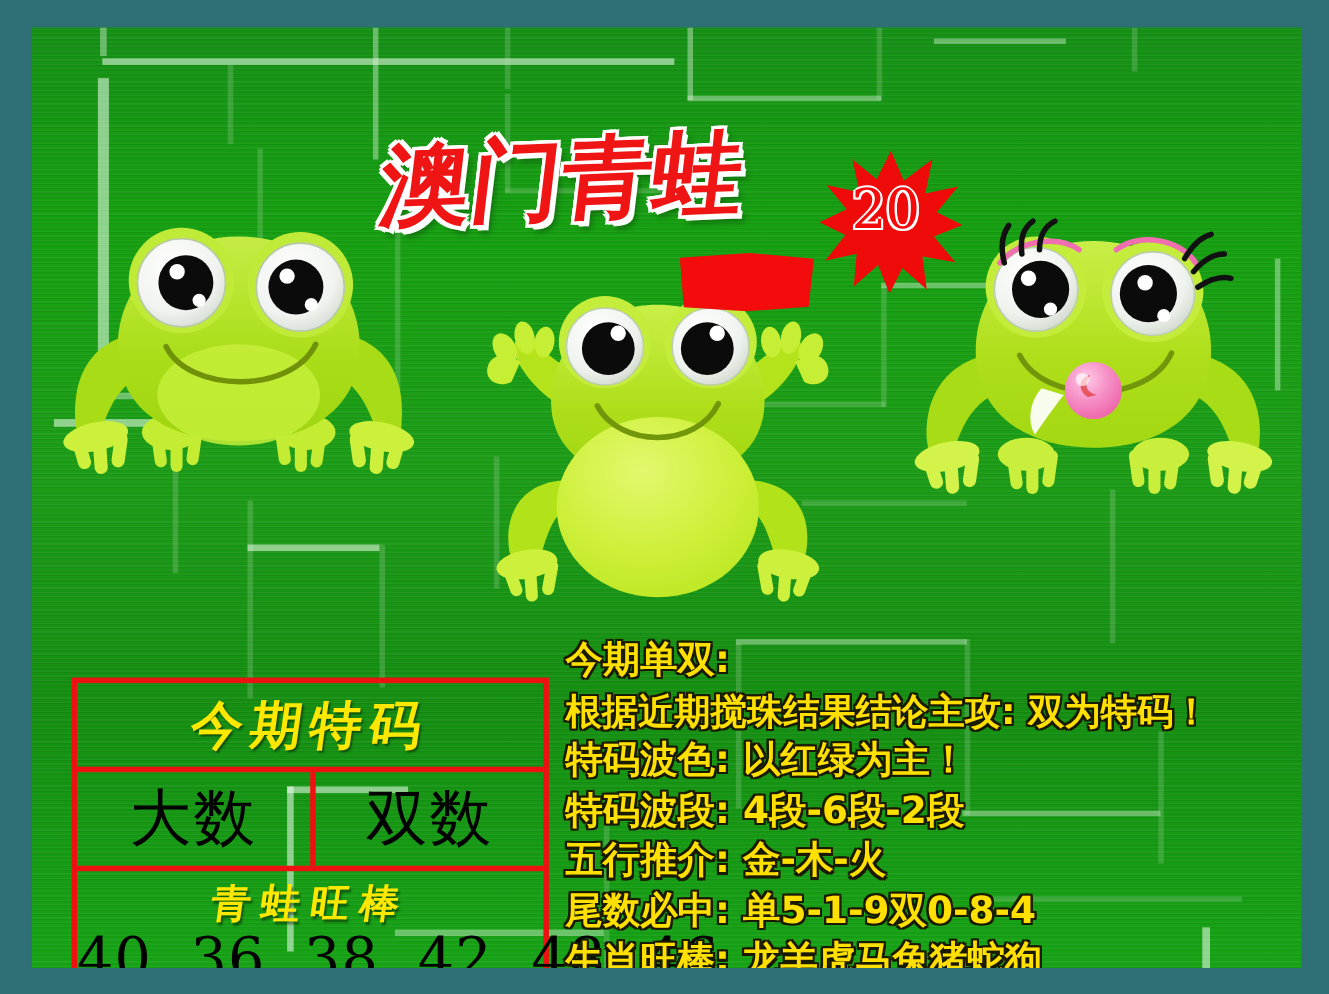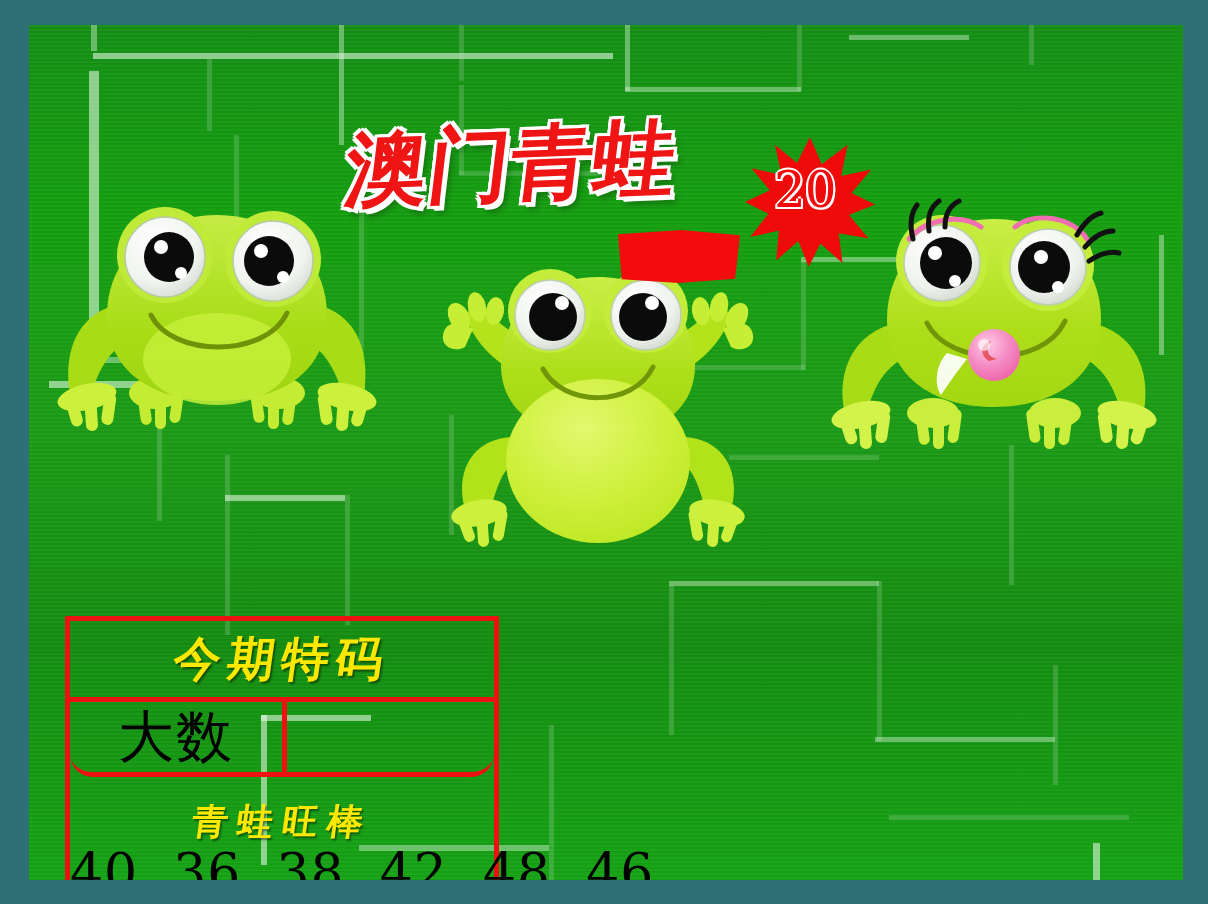--- a/index.html
+++ b/index.html
@@ -86,21 +86,21 @@
   .frog{position:absolute;z-index:4;}
   .frog svg{display:block;overflow:visible;}
 
   
   #tbl{
     position:absolute;left:36px;top:591px;width:434px;height:289px;
     border:5px solid #ee1111;box-sizing:border-box;z-index:8;
   }
   #tbl .row{position:absolute;left:0;width:100%;box-sizing:border-box;}
   #r1{top:0;height:81px;border-bottom:5px solid #ee1111;}
-  #r2{top:81px;height:75px;border-bottom:5px solid #ee1111;display:flex;border-radius:23px;}
+  #r2{top:81px;height:90px;border-bottom:5px solid #ee1111;display:flex;}
   #r2 .c{flex:1;display:flex;align-items:center;justify-content:center;}
   #r2 .c.left{border-right:5px solid #ee1111;flex:0 0 212px;}
   #r3{top:175px;bottom:0;height:109px;}
 
   .cellHead{
     width:100%;height:100%;display:flex;align-items:center;justify-content:center;
     font-family:"DejaVu Sans","Liberation Sans",sans-serif;
     font-weight:bold;font-size:47px;color:#ffe800;letter-spacing:7px;
     transform:skewX(-8deg);
     text-shadow:2px 2px 2px rgba(0,0,0,.45);
@@ -396,22 +396,34 @@
     <div id="ribbon"></div>
 
     <div id="tbl">
       <div class="row" id="r1">
         <div class="cellHead">今期特码</div>
       </div>
       <div class="row" id="r2">
         <div class="c left">
           <span class="cellBig">大数</span>
         </div>
+        <div class="c">
+          <span class="cellBig">双数</span>
+        </div>
       </div>
       <div class="row" id="r3">
         <div class="subHead">青蛙旺棒</div>
         <div class="numsRow">40. 36. 38. 42. 48. 46</div>
       </div>
     </div>
 
+    <div id="rtext">
+      <div class="ln">今期单双:</div>
+      <div class="ln sm">根据近期搅珠结果结论主攻: 双为特码！</div>
+      <div class="ln">特码波色: 以红绿为主！</div>
+      <div class="ln">特码波段: 4段-6段-2段</div>
+      <div class="ln">五行推介: 金-木-火</div>
+      <div class="ln">尾数必中: 单5-1-9双0-8-4</div>
+      <div class="ln">生肖旺棒: 龙羊虎马兔猪蛇狗</div>
+    </div>
 
   </div>
 </div>
 
 </body></html>

